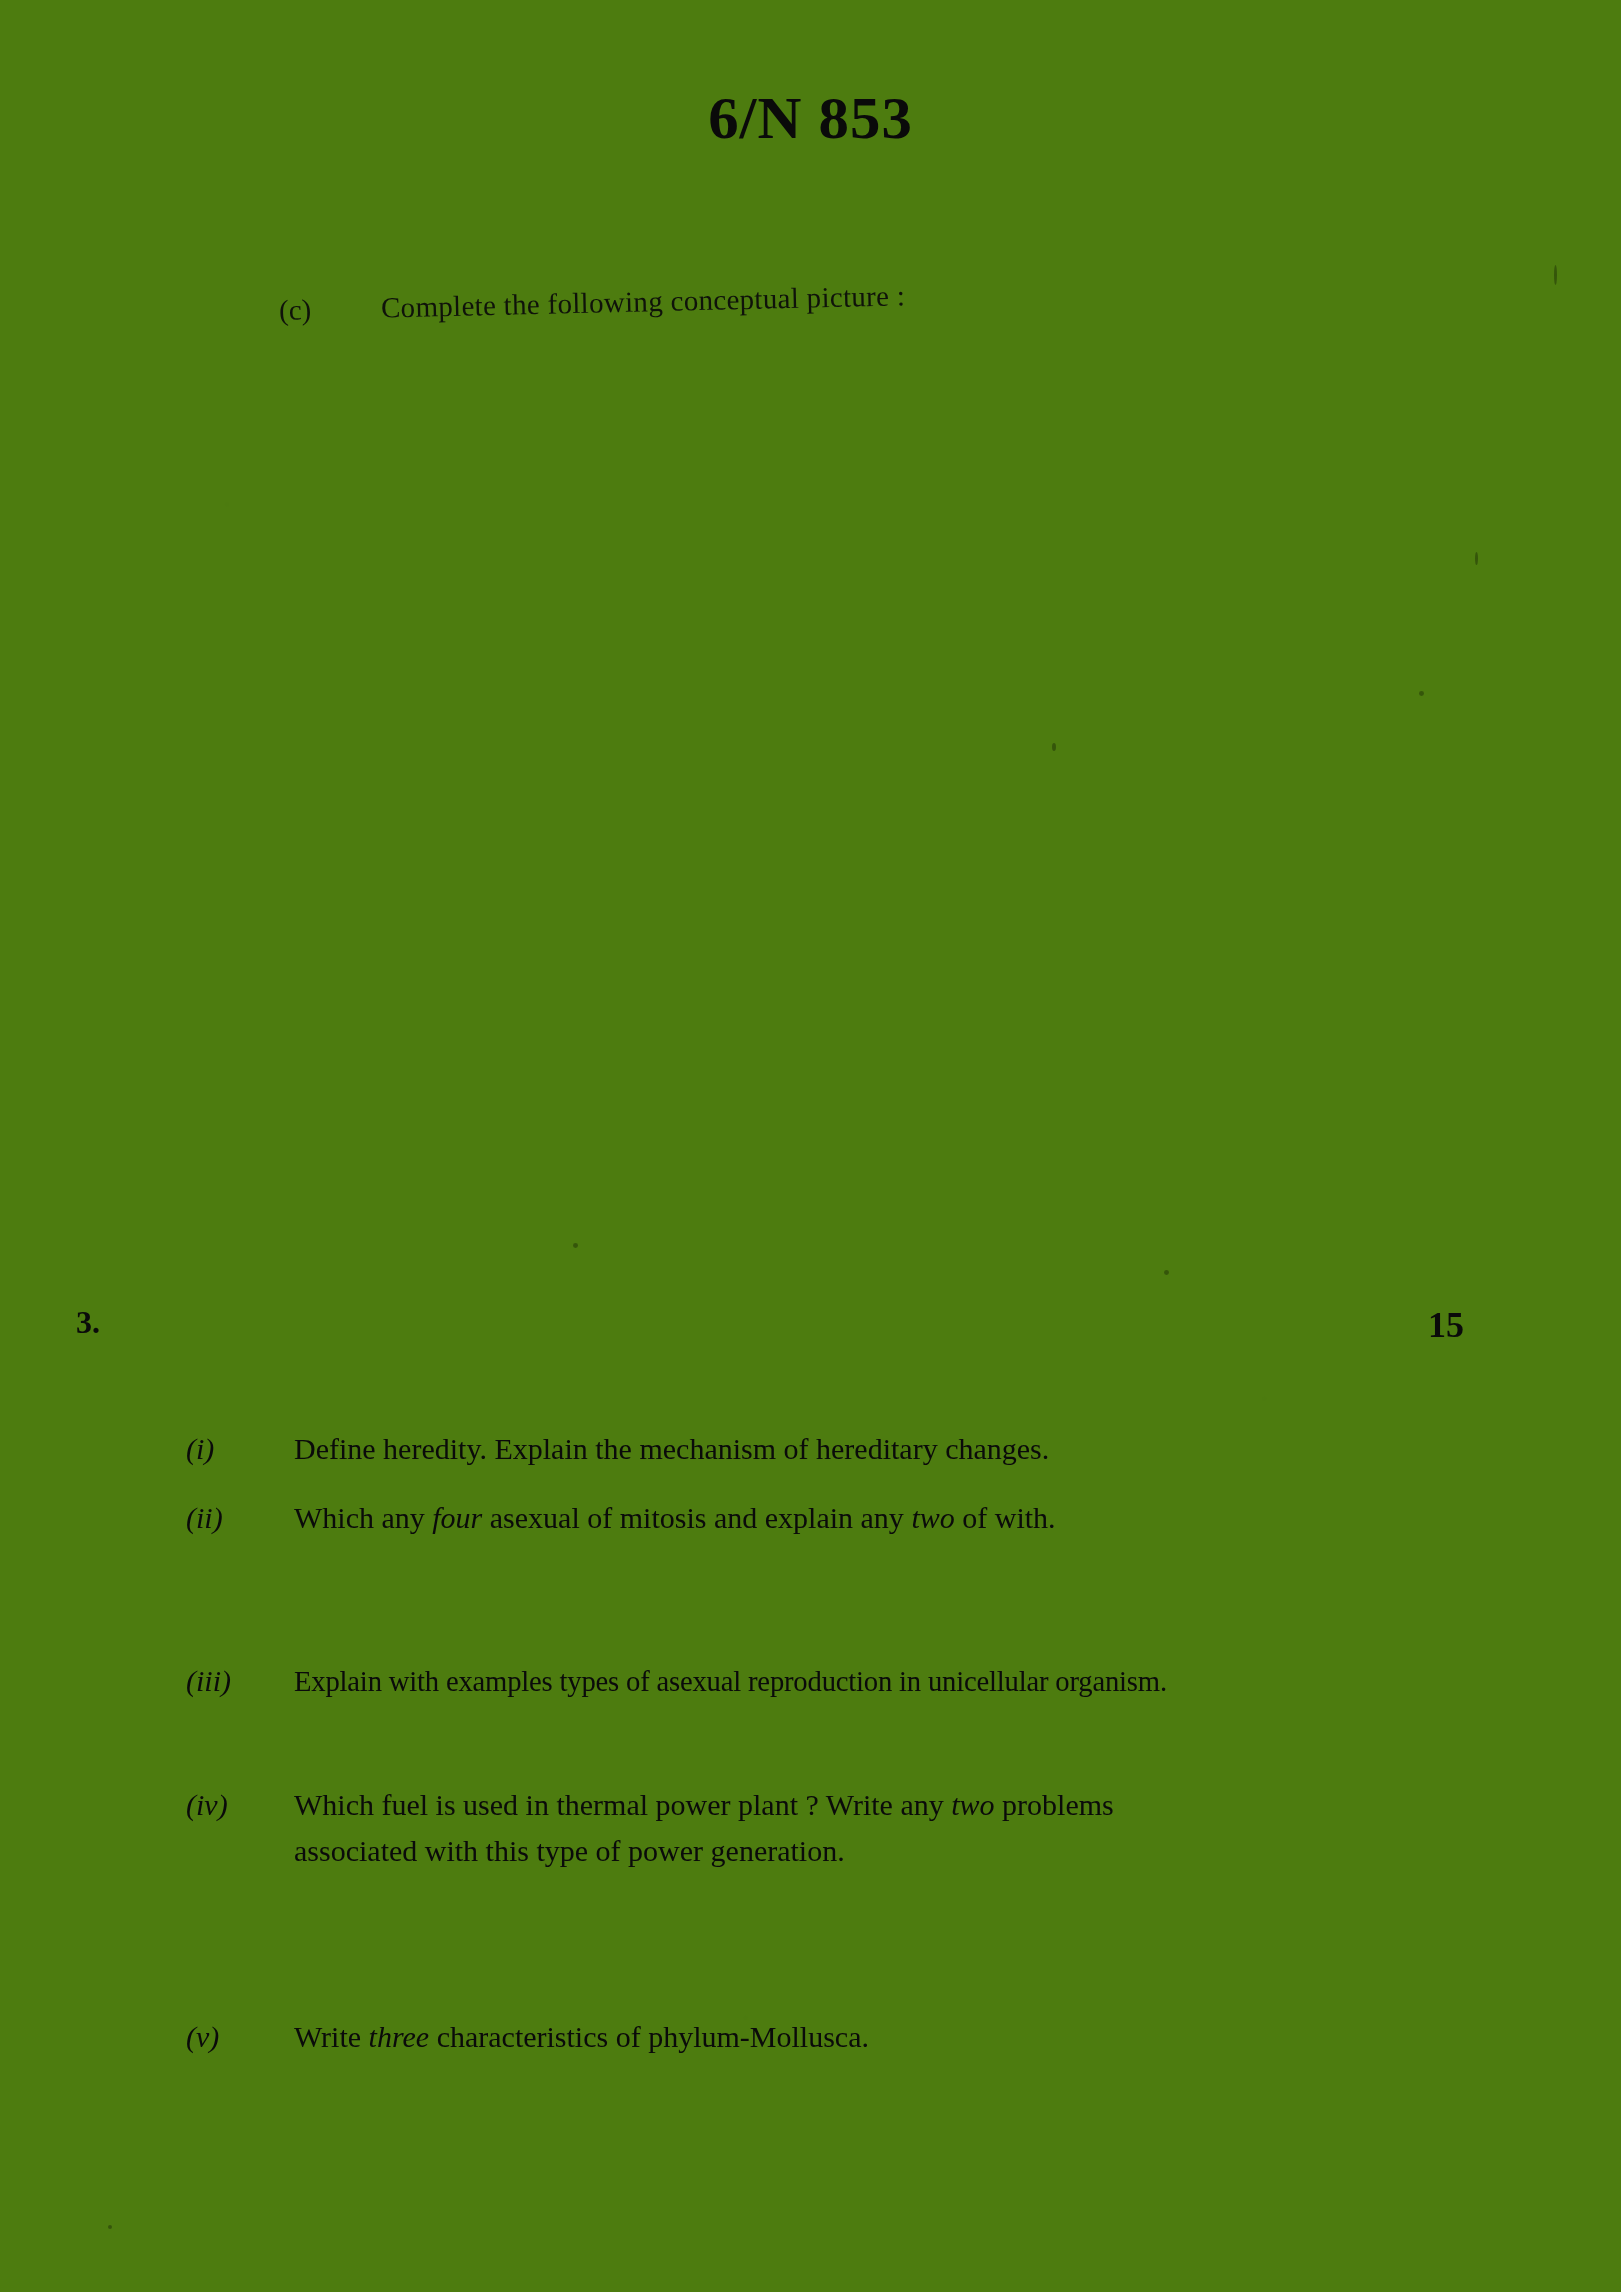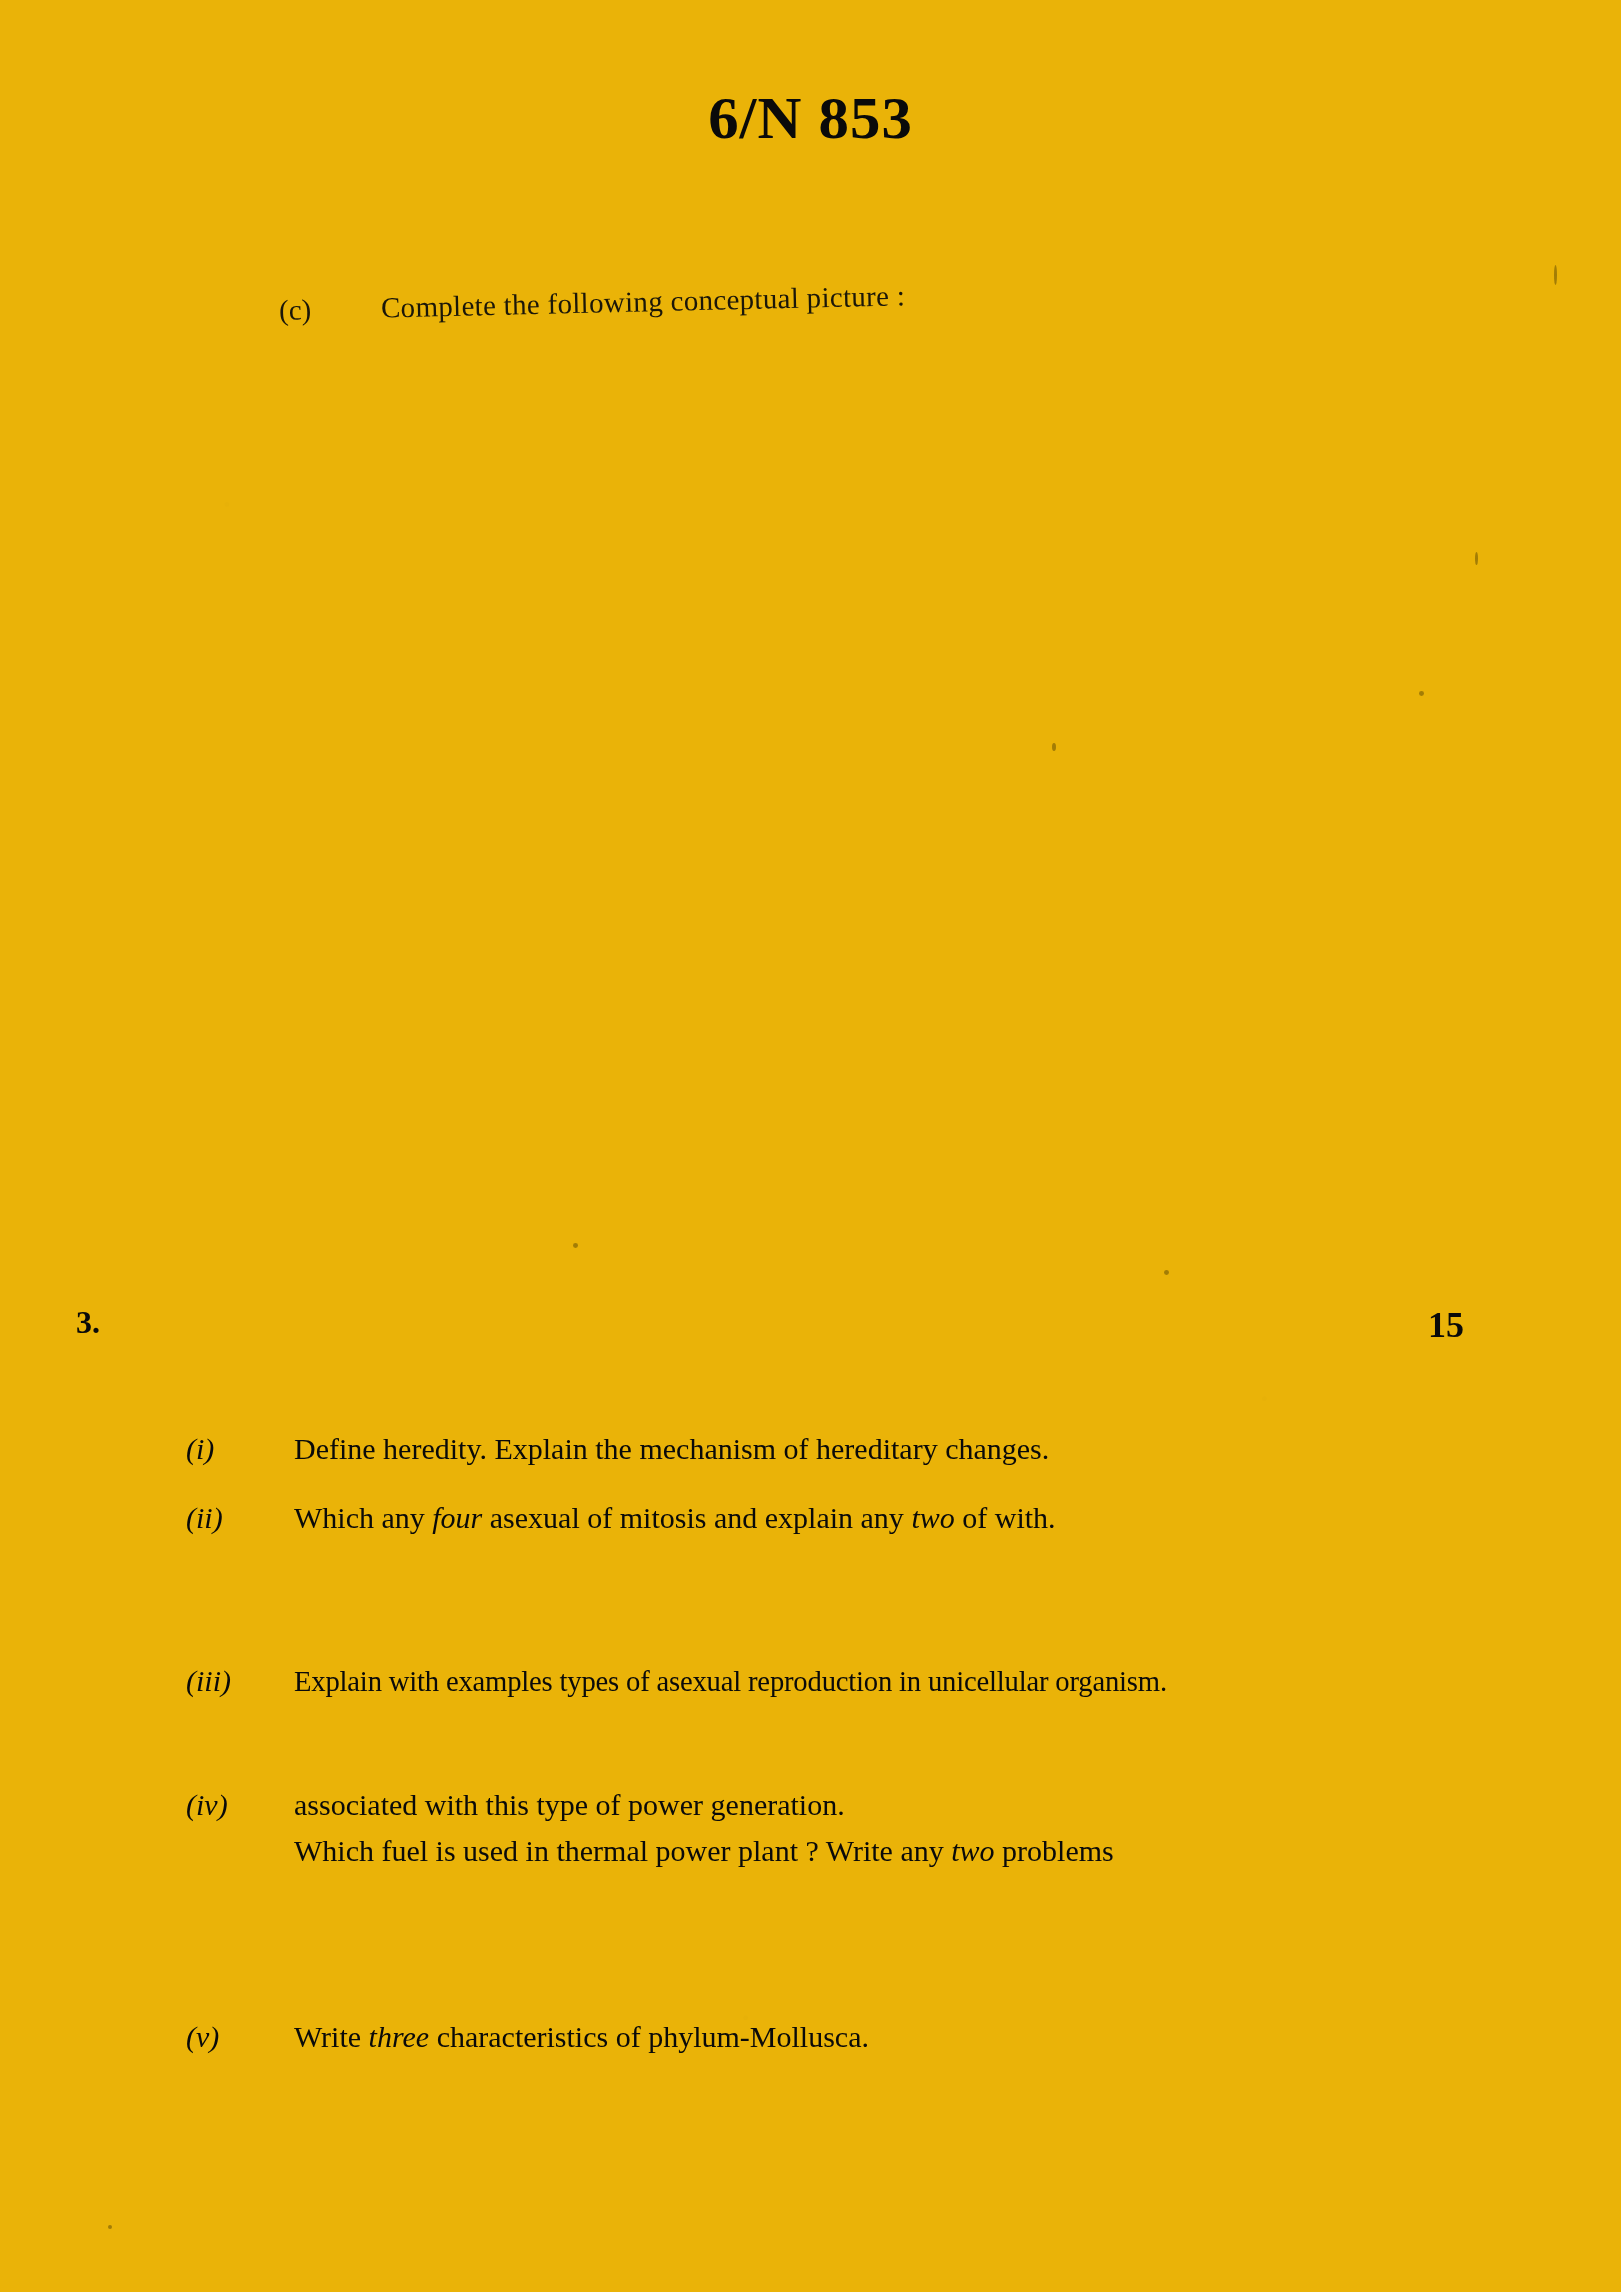--- a/index.html
+++ b/index.html
@@ -4,21 +4,21 @@
 <style>
   html, body {
     margin: 0;
     padding: 0;
     background: #ffffff;
   }
   .page {
     position: relative;
     width: 1621px;
     height: 2293px;
-    background: #eab308;
+    background: #4d7c0f;
     overflow: hidden;
     font-family: "Liberation Serif", "DejaVu Serif", serif;
     color: #0a0a0a;
   }
   
   .paper-grain {
     position: absolute;
     inset: 0;
     background:
       radial-gradient(circle at 14% 22%, rgba(0,0,0,0.012) 0 2px, transparent 2.9px),
@@ -184,22 +184,22 @@
       </div>
       <div class="sub-item condensed" style="top: 1658px;">
         <span class="label">(iii)</span>
         <span class="content">
           <span class="ln"><span>Explain with examples types of asexual reproduction in unicellular organism.</span></span>
         </span>
       </div>
       <div class="sub-item" style="top: 1782px;">
         <span class="label">(iv)</span>
         <span class="content">
+          <span class="ln"><span>Which fuel is used in thermal power plant ? Write any </span><i>two</i><span> problems</span></span>
           <span class="ln"><span>associated with this type of power generation.</span></span>
-          <span class="ln"><span>Which fuel is used in thermal power plant ? Write any </span><i>two</i><span> problems</span></span>
         </span>
       </div>
       <div class="sub-item" style="top: 2014px;">
         <span class="label">(v)</span>
         <span class="content">
           <span class="ln"><span>Write </span><i>three</i><span> characteristics of phylum-Mollusca.</span></span>
         </span>
       </div>
     </div>
 

